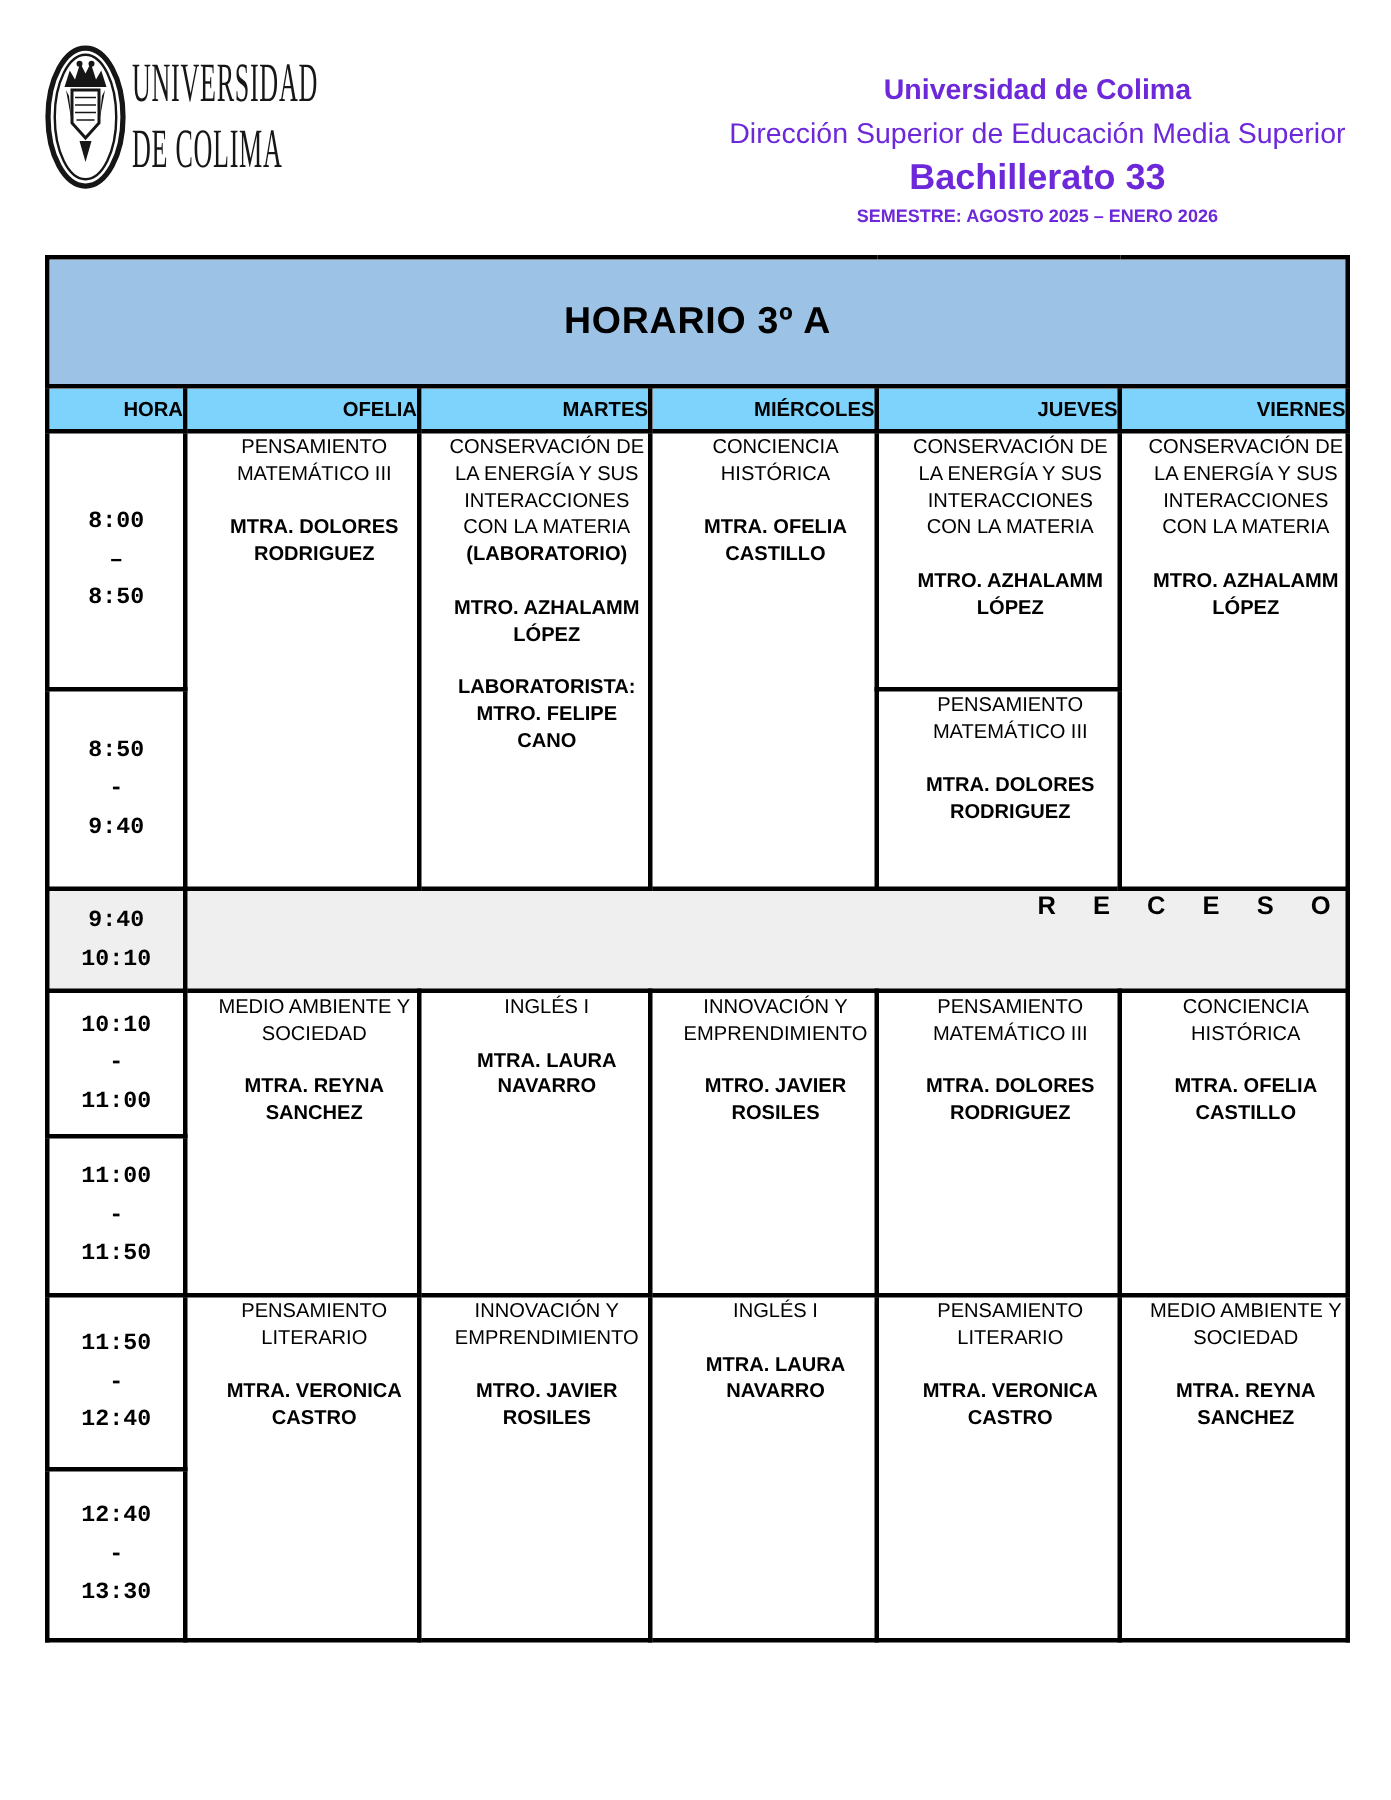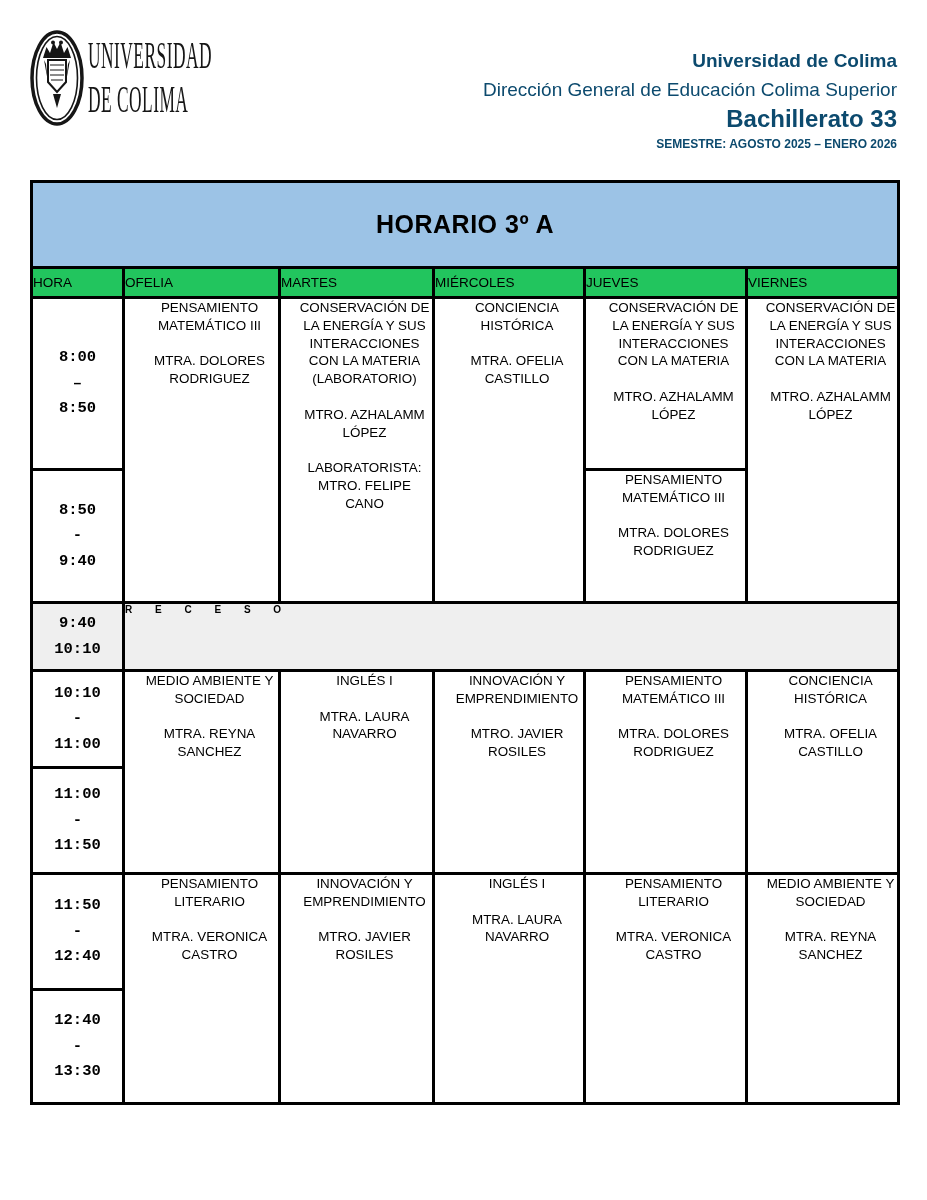--- a/index.html
+++ b/index.html
@@ -14,56 +14,56 @@
   
   .masthead{position:absolute;left:0;top:0;width:100%;height:168px;}
   .seal{position:absolute;left:30px;top:30px;width:54px;height:96px;}
   .logo-text{
     position:absolute;left:88px;top:34px;
     font-family:"Liberation Serif","DejaVu Serif",serif;
     font-size:37px;line-height:44px;color:#161616;white-space:nowrap;
     transform:scaleX(.47);transform-origin:left top;letter-spacing:1px;
   }
   .head-right{
-    position:absolute;right:30px;top:46px;text-align:right;color:#0c4a6e;
+    position:absolute;right:30px;top:46px;text-align:center;color:#6d28d9;
   }
   .head-right .l1{font-size:19px;font-weight:bold;line-height:29px;}
   .head-right .l2{font-size:19px;font-weight:normal;line-height:29px;}
   .head-right .l3{font-size:24px;font-weight:bold;line-height:29px;}
   .head-right .l4{font-size:12px;font-weight:bold;line-height:22px;}
 
   
   table.sched{
-    position:absolute;left:30px;top:180px;width:867px;
+    position:absolute;left:30px;top:170px;width:867px;
     border-collapse:collapse;table-layout:fixed;padding-left:12px;
   }
   table.sched td{border:3px solid #000;overflow:hidden;padding:0;}
   .banner{
     background:#9CC3E6;text-align:center;vertical-align:middle;
     font-size:25px;font-weight:bold;letter-spacing:.5px;
   }
   .colhead{
-    background:#22c55e;text-align:left;vertical-align:middle;
-    font-size:13.5px;font-weight:normal;
+    background:#7dd3fc;text-align:right;vertical-align:middle;
+    font-size:13.5px;font-weight:bold;
   }
   .hora{
     text-align:center;vertical-align:middle;
     font-size:15.5px;font-weight:bold;line-height:1.65;font-family:Liberation Mono, monospace;
   }
   .day{
     text-align:center;vertical-align:top;
     font-size:13.4px;line-height:1.33;padding:5px 4px;
   }
   .day .ln{min-height:1.33em;font-weight:normal;margin-left:16px;}
-  .day .ln.b{font-weight:normal;}
+  .day .ln.b{font-weight:bold;}
   .hora .ln{min-height:1.65em;}
   .receso-bg{background:#EFEFEF;}
   .receso{
-    text-align:left;vertical-align:top;padding-top:7px;
-    font-size:10px;font-weight:bold;letter-spacing:10px;
+    text-align:right;vertical-align:top;padding-top:7px;
+    font-size:17px;font-weight:bold;letter-spacing:10px;
   }
 </style>
 </head>
 <body>
 
 <div class="page">
 
   <div class="masthead">
     <svg class="seal" viewBox="0 0 54 96" aria-hidden="true">
       <ellipse cx="27" cy="48" rx="25" ry="46" fill="none" stroke="#161616" stroke-width="3.5"></ellipse>
@@ -83,21 +83,21 @@
         <line x1="20" y1="45" x2="34" y2="45"></line>
         <line x1="21" y1="50" x2="33" y2="50"></line>
       </g>
     </svg>
     <div class="logo-text">
       <div>UNIVERSIDAD</div>
       <div>DE COLIMA</div>
     </div>
     <div class="head-right">
       <div class="l1">Universidad de Colima</div>
-      <div class="l2">Dirección General de Educación Colima Superior</div>
+      <div class="l2">Dirección Superior de Educación Media Superior</div>
       <div class="l3">Bachillerato 33</div>
       <div class="l4">SEMESTRE: AGOSTO 2025 – ENERO 2026</div>
     </div>
   </div>
 
   <table class="sched">
     <colgroup>
       <col style="width:92px">
         <col style="width:156px">
         <col style="width:154px">

